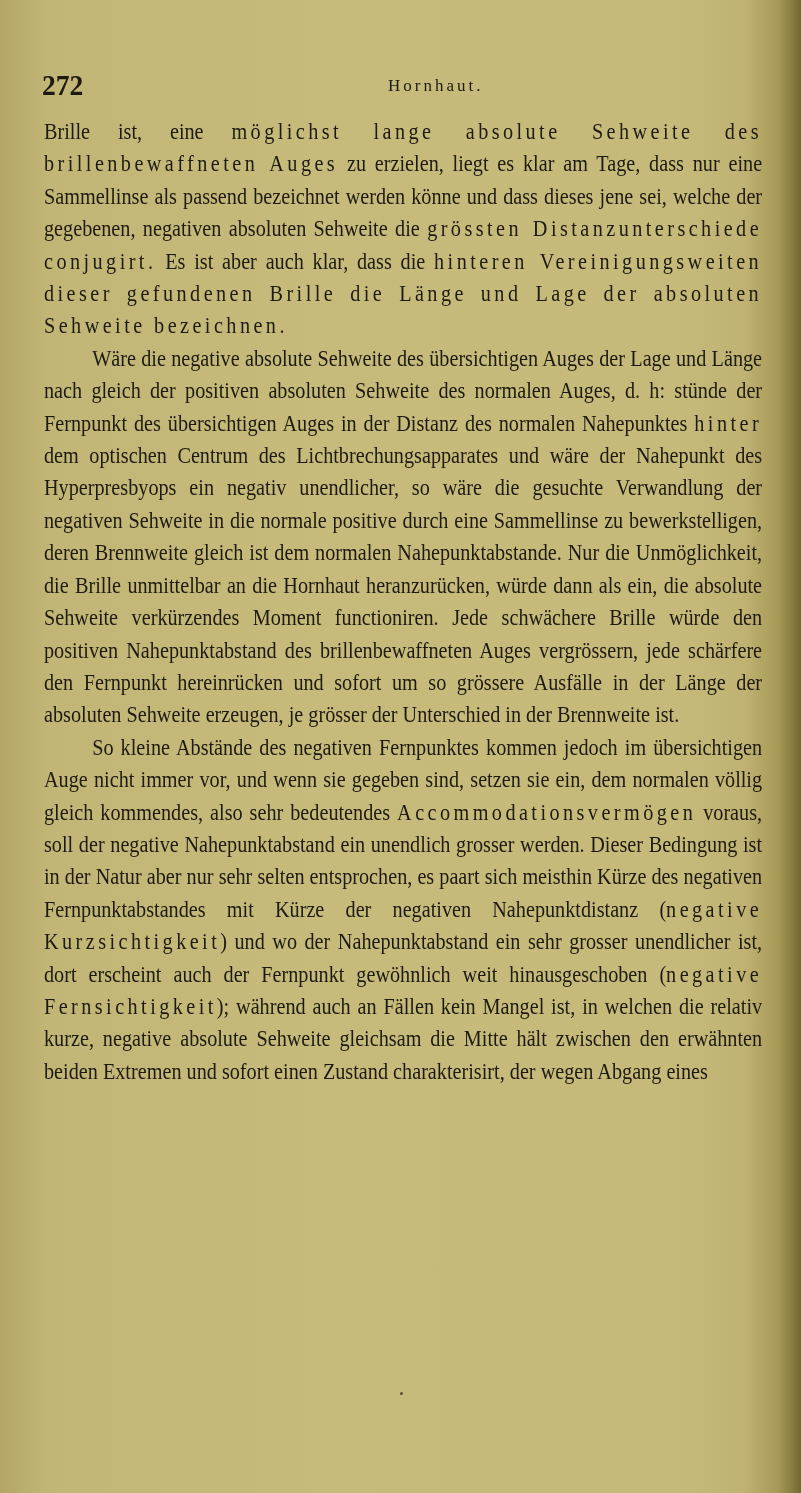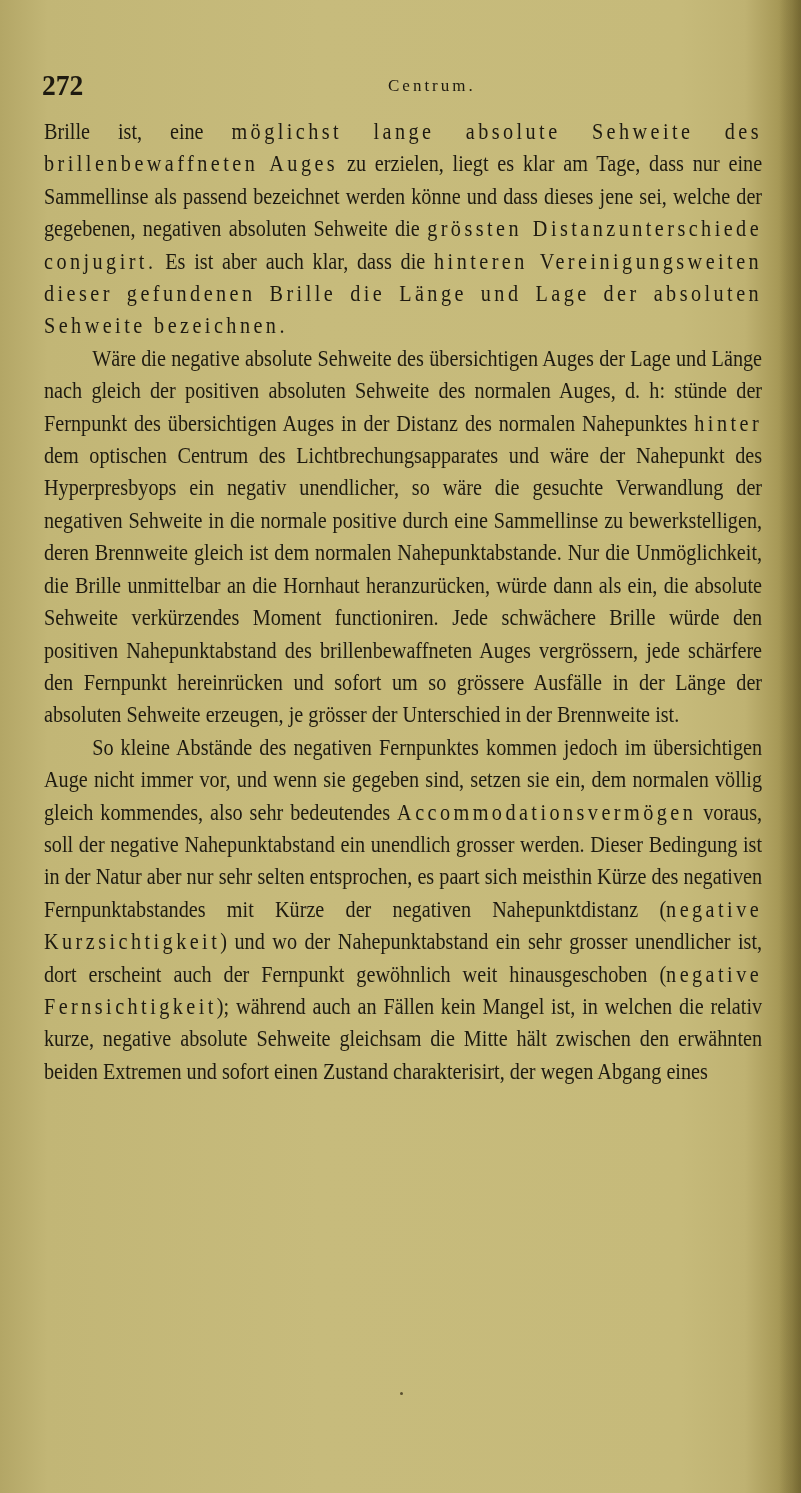--- a/index.html
+++ b/index.html
@@ -43,21 +43,21 @@
       position: absolute; left: 400px; top: 1392px; width: 3px; height: 3px;
       background: #5a5030; border-radius: 50%;
     }
   </style>
 </head>
 <body>
 
 <div class="page">
   <div class="header">
     <span class="page-number">272</span>
-    <span class="running-head">Centrum.</span>
+    <span class="running-head">Hornhaut.</span>
   </div>
 
   <div class="body-text">
     <p class="para">
       <span>Brille ist, eine </span><span class="sp">möglichst lange absolute Sehweite des brillenbewaffneten Auges</span><span> zu erzielen, liegt es klar am Tage, dass nur eine Sammellinse als passend bezeichnet werden könne und dass dieses jene sei, welche der gegebenen, negativen absoluten Sehweite die </span><span class="sp">grössten Distanzunterschiede conjugirt.</span><span> Es ist aber auch klar, dass die </span><span class="sp">hinteren Vereinigungsweiten dieser gefundenen Brille die Länge und Lage der absoluten Sehweite bezeichnen.</span>
     </p>
     <p class="para indent">
       <span>Wäre die negative absolute Sehweite des übersichtigen Auges der Lage und Länge nach gleich der positiven absoluten Sehweite des normalen Auges, d. h: stünde der Fernpunkt des übersichtigen Auges in der Distanz des normalen Nahepunktes </span><span class="sp">hinter</span><span> dem optischen Centrum des Lichtbrechungsapparates und wäre der Nahepunkt des Hyperpresbyops ein negativ unendlicher, so wäre die gesuchte Verwandlung der negativen Sehweite in die normale positive durch eine Sammellinse zu bewerkstelligen, deren Brennweite gleich ist dem normalen Nahepunktabstande. Nur die Unmöglichkeit, die Brille unmittelbar an die Hornhaut heranzurücken, würde dann als ein, die absolute Sehweite verkürzendes Moment functioniren. Jede schwächere Brille würde den positiven Nahepunktabstand des brillenbewaffneten Auges vergrössern, jede schärfere den Fernpunkt hereinrücken und sofort um so grössere Ausfälle in der Länge der absoluten Sehweite erzeugen, je grösser der Unterschied in der Brennweite ist.</span>
     </p>
     <p class="para indent">

